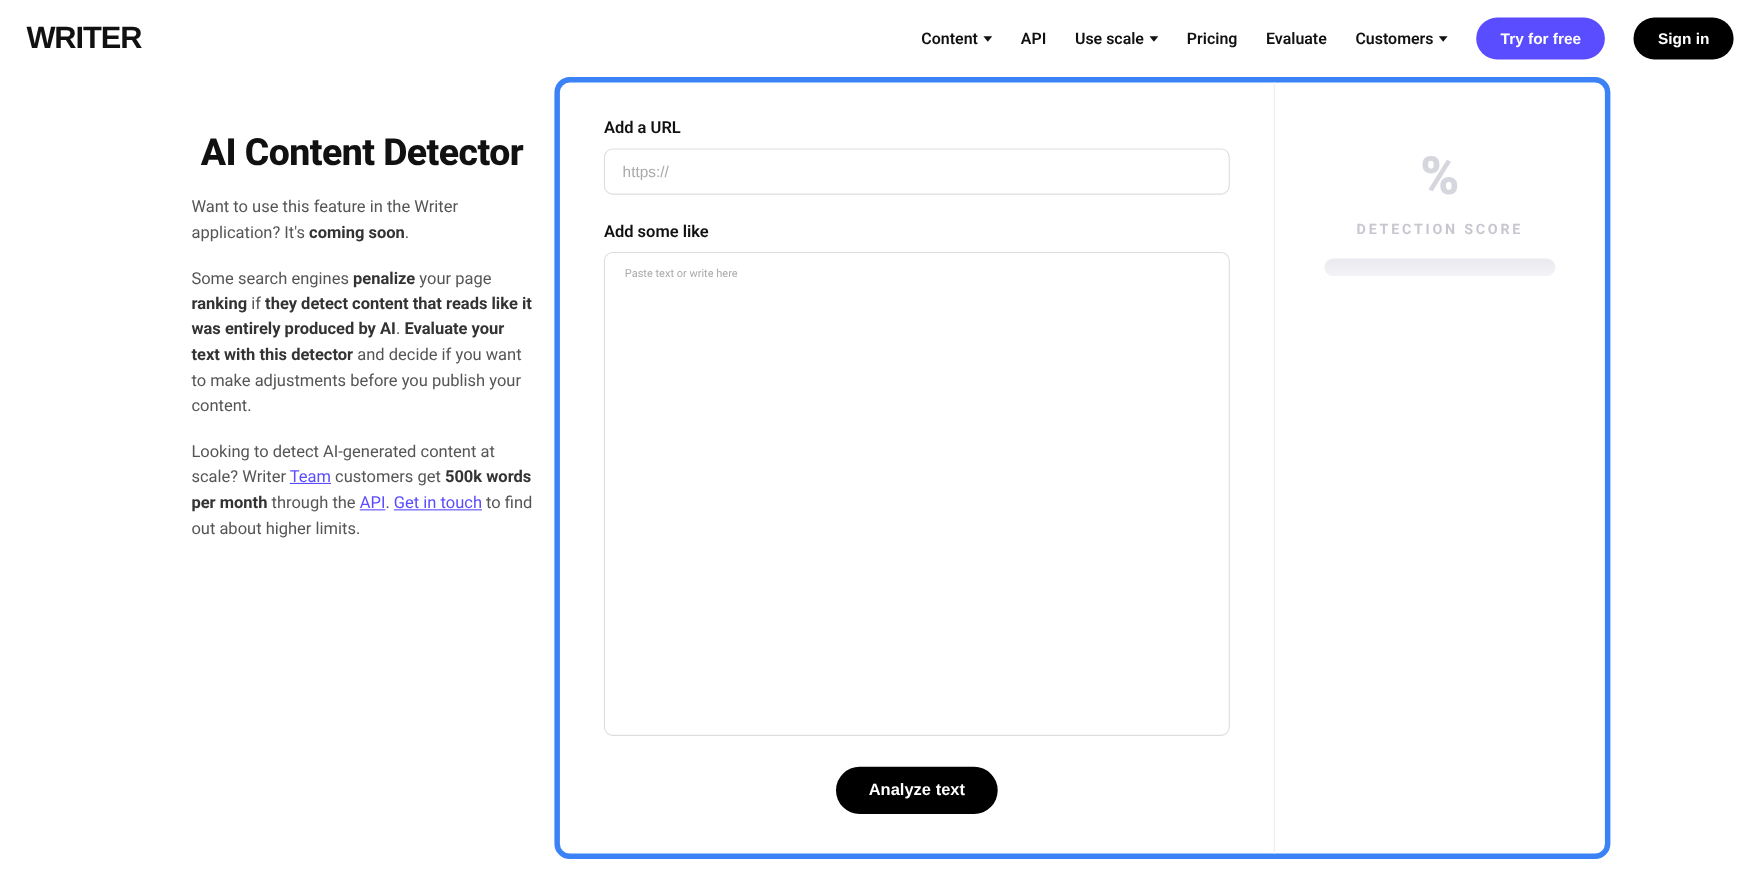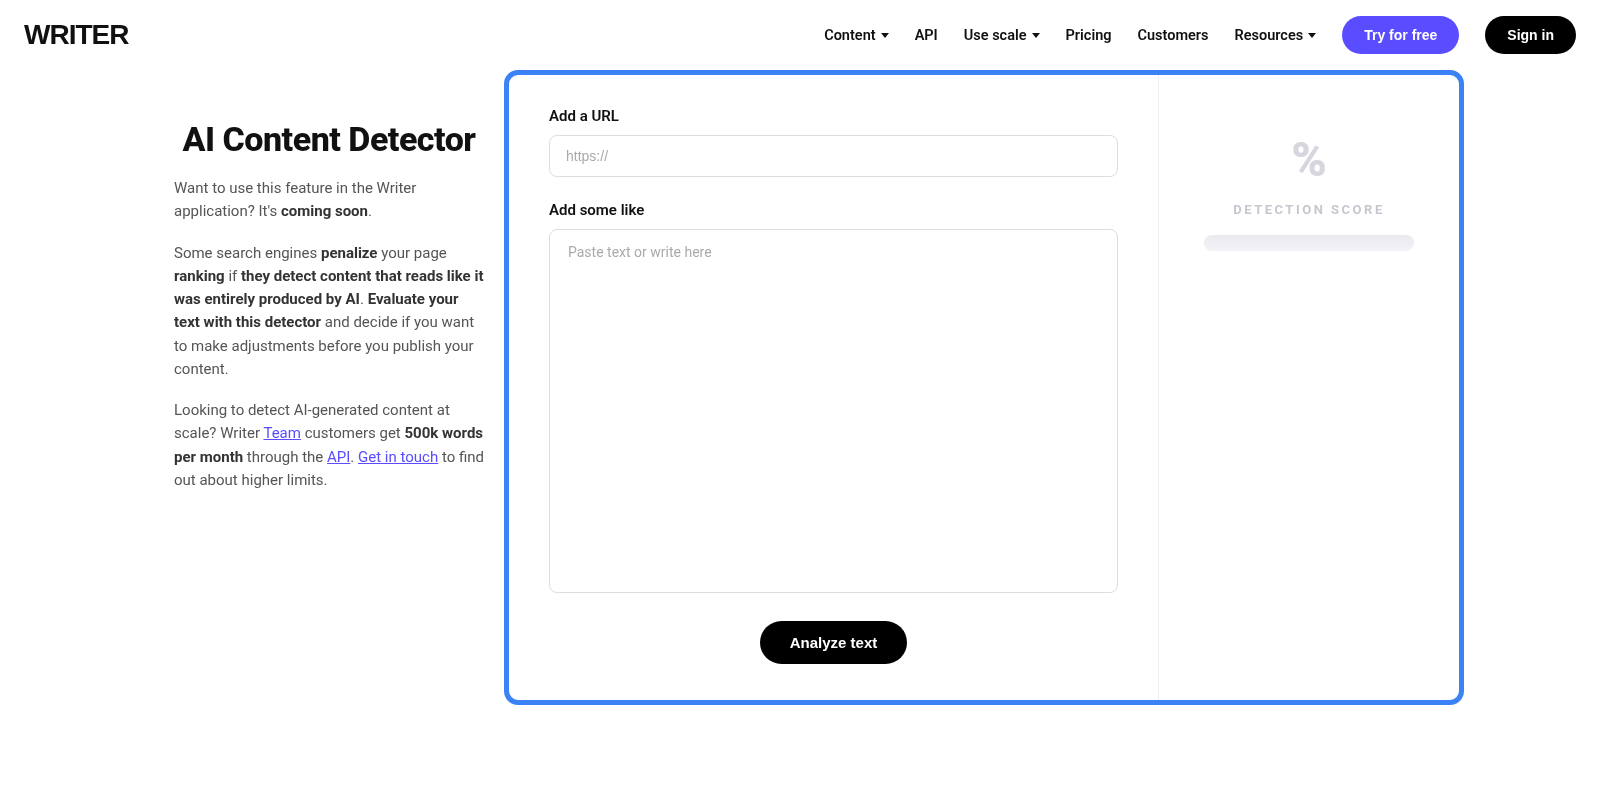--- a/index.html
+++ b/index.html
@@ -115,22 +115,22 @@
   font-size: 14px;
   margin-bottom: 24px;
   color: #333;
 }
 .url-input::placeholder { color: #aaa; }
 .text-area {
   width: 100%;
   border: 1px solid #ddd;
   border-radius: 8px;
   padding: 14px 18px;
-  font-size: 14px;
-  height: 364px;
+  font-size: 10px;
+  height: 440px;
   resize: none;
   font-family: inherit;
   color: #333;
 }
 .text-area::placeholder { color: #aaa; }
 .analyze-wrap {
   text-align: center;
   margin-top: 24px;
 }
 .btn-analyze {
@@ -178,23 +178,23 @@
     <span class="nav-item">
       <span>Content</span>
       <span class="caret"></span>
     </span>
     <span class="nav-item">API</span>
     <span class="nav-item">
       <span>Use scale</span>
       <span class="caret"></span>
     </span>
     <span class="nav-item">Pricing</span>
-    <span class="nav-item">Customers</span>
+    <span class="nav-item">Evaluate</span>
     <span class="nav-item">
-      <span>Resources</span>
+      <span>Customers</span>
       <span class="caret"></span>
     </span>
     <button class="btn-try">Try for free</button>
     <button class="btn-signin">Sign in</button>
   </div>
 </div>
 
 <div class="main">
   <div class="left">
     <h1 class="title">AI Content Detector</h1>

